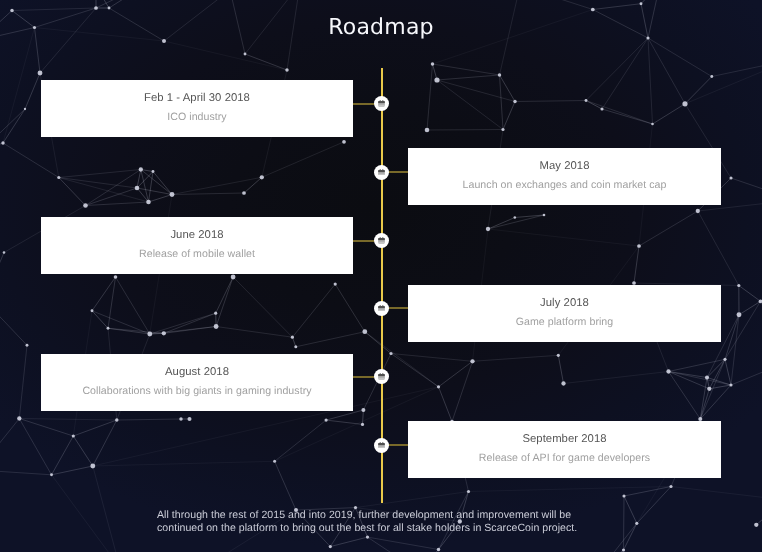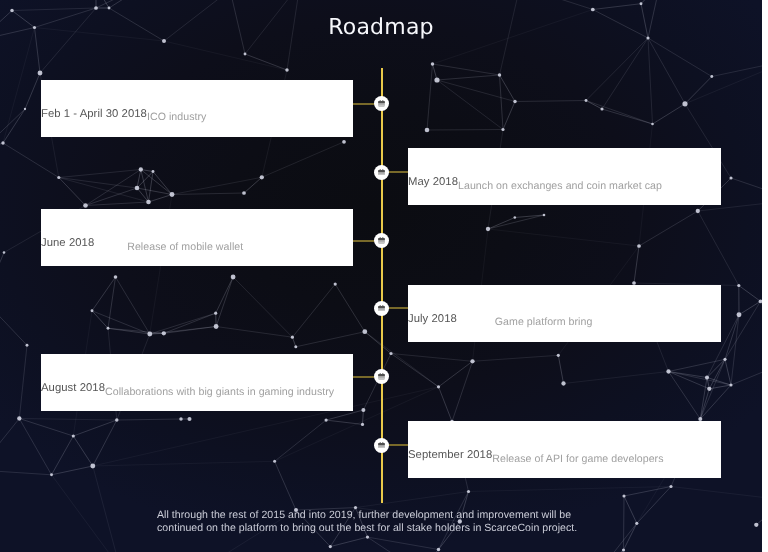--- a/index.html
+++ b/index.html
@@ -27,21 +27,21 @@
     line-height:28px; -webkit-font-smoothing:antialiased;
   }
 
   .timeline-axis {
     position:absolute; left:380.5px; top:68px; width:2px; height:435px;
     background:#e9c94a;
   }
 
   .tl-card {
     position:absolute; background:#ffffff; height:57px;
-    box-sizing:border-box; display:flex; flex-direction:row;
+    box-sizing:border-box; display:flex; flex-direction:column;
     align-items:center; justify-content:flex-start; padding-top:12px;
   }
   .tl-card.left  { left:41px;  width:312px; }
   .tl-card.right { left:408px; width:313px; }
   .tl-title { color:#565656; font-size:11.3px; font-weight:400; letter-spacing:0.05px; line-height:13px; }
   .tl-sub   { color:#a0a0a0; font-size:10.6px; font-weight:400; margin-top:6px; line-height:12px; letter-spacing:0.05px; }
 
   .tl-connector { position:absolute; height:2px; background:#78692a; }
   .tl-marker {
     position:absolute; width:15px; height:15px; border-radius:50%;
@@ -396,36 +396,36 @@
       <div class="tl-marker" style="left: 374px; top: 164.5px;">
         <svg width="7" height="6.6" viewBox="0 0 34 32">
           <rect x="1" y="5" width="32" height="27" rx="4" fill="#8d8d8d"></rect>
           <path d="M1 9a4 4 0 0 1 4-4h24a4 4 0 0 1 4 4v6H1z" fill="#4f4f4f"></path>
           <rect x="8" y="0" width="5" height="8" rx="2.5" fill="#545454"></rect>
           <rect x="21" y="0" width="5" height="8" rx="2.5" fill="#545454"></rect>
           <rect x="1" y="18.5" width="32" height="2.4" fill="#ffffff" opacity="1"></rect>
           <rect x="1" y="25.5" width="32" height="2.4" fill="#ffffff" opacity="1"></rect>
         </svg>
       </div>
-      <div class="tl-card left" style="top: 209px; gap: 33px;">
+      <div class="tl-card left" style="top: 217px;">
         <div class="tl-title">June 2018</div>
         <div class="tl-sub">Release of mobile wallet</div>
       </div>
       <div class="tl-connector" style="top: 239.5px; left: 353px; width: 28px;"></div>
       <div class="tl-marker" style="left: 374px; top: 233px;">
         <svg width="7" height="6.6" viewBox="0 0 34 32">
           <rect x="1" y="5" width="32" height="27" rx="4" fill="#8d8d8d"></rect>
           <path d="M1 9a4 4 0 0 1 4-4h24a4 4 0 0 1 4 4v6H1z" fill="#4f4f4f"></path>
           <rect x="8" y="0" width="5" height="8" rx="2.5" fill="#545454"></rect>
           <rect x="21" y="0" width="5" height="8" rx="2.5" fill="#545454"></rect>
           <rect x="1" y="18.5" width="32" height="2.4" fill="#ffffff" opacity="1"></rect>
           <rect x="1" y="25.5" width="32" height="2.4" fill="#ffffff" opacity="1"></rect>
         </svg>
       </div>
-      <div class="tl-card right" style="top: 284.5px; gap: 38px;">
+      <div class="tl-card right" style="top: 284.5px;">
         <div class="tl-title">July 2018</div>
         <div class="tl-sub">Game platform bring</div>
       </div>
       <div class="tl-connector" style="top: 307px; left: 381px; width: 27px;"></div>
       <div class="tl-marker" style="left: 374px; top: 300.5px;">
         <svg width="7" height="6.6" viewBox="0 0 34 32">
           <rect x="1" y="5" width="32" height="27" rx="4" fill="#8d8d8d"></rect>
           <path d="M1 9a4 4 0 0 1 4-4h24a4 4 0 0 1 4 4v6H1z" fill="#4f4f4f"></path>
           <rect x="8" y="0" width="5" height="8" rx="2.5" fill="#545454"></rect>
           <rect x="21" y="0" width="5" height="8" rx="2.5" fill="#545454"></rect>

